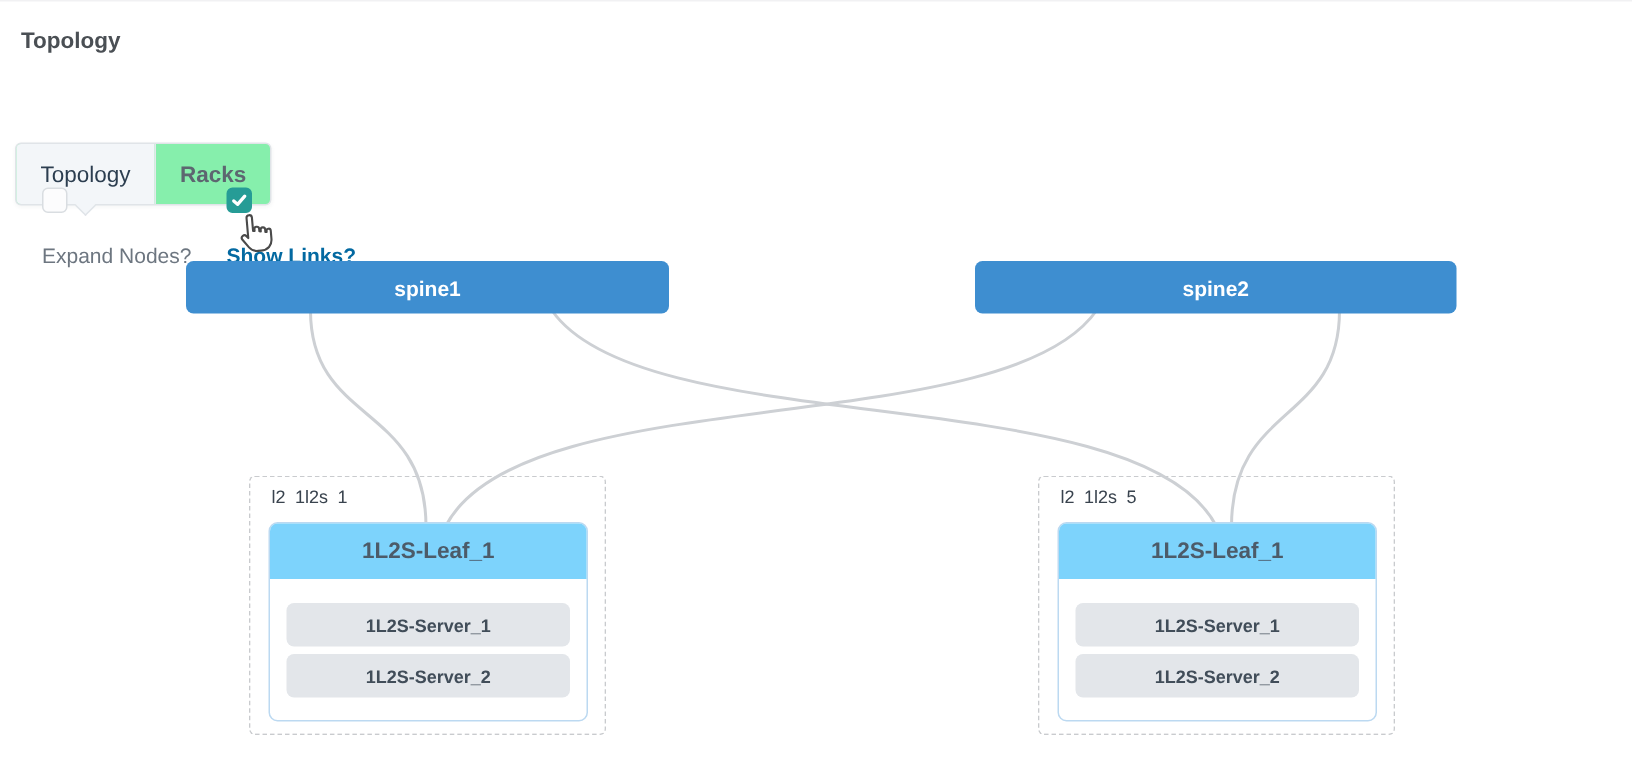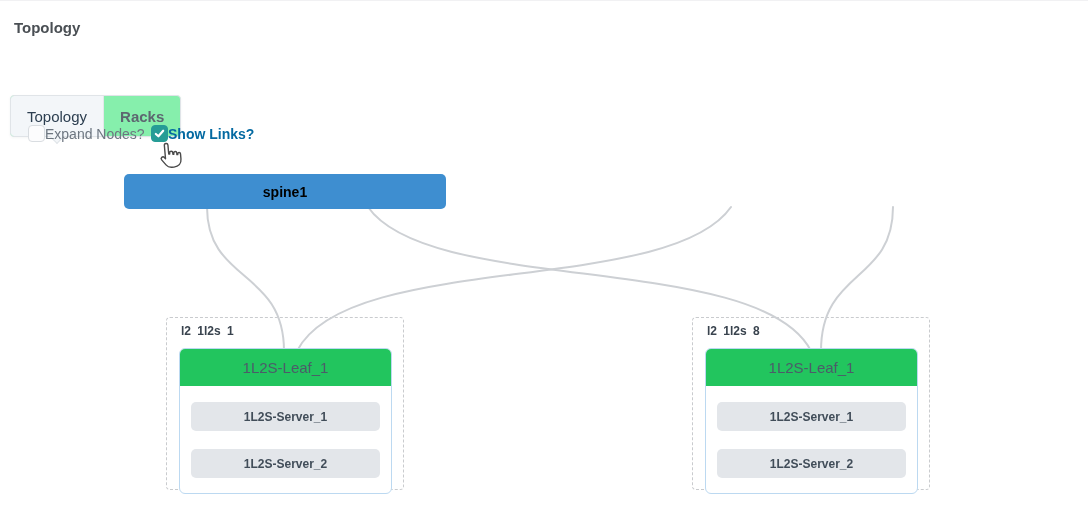--- a/index.html
+++ b/index.html
@@ -13,50 +13,50 @@
   
   .tabs{position:absolute;left:10px;top:54px;height:40px;display:flex;background:#86efac;
     border:1px solid #e0e4e8;border-radius:4px;box-shadow:0 1px 3px rgba(40,50,60,.05);margin-top:40px;}
   .tab{display:flex;align-items:center;padding:0 16px;font-size:15px;color:#5d6670;cursor:pointer;position:relative;white-space:nowrap;}
   .tab + .tab{border-left:1px solid #e4e7eb;font-weight:bold;}
   .tab.active{background:#f3f6f9;color:#2c3e50;border-radius:3px 0 0 3px;}
   .tab.active::after{content:"";position:absolute;left:50%;bottom:-6px;width:9px;height:9px;margin-left:-5px;
     background:#f3f6f9;border-right:1px solid #e0e4e8;border-bottom:1px solid #e0e4e8;transform:rotate(45deg);}
 
   
-  .ctrl{position:absolute;display:flex;align-items:center;gap:0;top:124px;cursor:pointer;}
+  .ctrl{position:absolute;display:flex;align-items:flex-start;gap:20px;top:124px;cursor:pointer;flex-direction:column;}
   .ctrl.expand{left:28px;}
   .ctrl.show{left:151px;}
   .cb{box-sizing:border-box;width:17px;height:17px;border:1px solid #d9dde1;border-radius:4px;background:#fcfcfd;
     display:flex;align-items:center;justify-content:center;flex:0 0 auto;}
   .cb svg{display:none;width:11px;height:11px;}
   .cb.checked{background:#269c96;border-color:#269c96;}
   .cb.checked svg{display:block;}
   .cb-label{font-size:14px;color:#6d7680;}
   .ctrl.show .cb-label{color:#0369a1;font-weight:700;}
   .cursor-icon{position:absolute;left:156px;top:140px;width:27px;height:30px;transform:rotate(-5deg);z-index:5;}
 
   
   .links-svg{position:absolute;left:0;top:0;width:1088px;height:518px;z-index:1;pointer-events:none;}
   .links-svg path{fill:none;stroke:#cdd0d4;stroke-width:2;stroke-linecap:round;}
 
-  .spine{position:absolute;top:173px;height:35px;border-radius:5px;background:#3e8ed0;color:#000000;
+  .spine{position:absolute;top:173px;height:35px;border-radius:5px;background:#3e8ed0;color:#ffffff;
     font-size:14px;font-weight:700;display:flex;align-items:center;justify-content:center;z-index:2;}
   .spine.s1{left:124px;width:322px;}
   .spine.s2{left:650px;width:321px;}
 
   .rack{position:absolute;top:316px;width:238px;height:173px;border:1px dashed #c9cbce;border-radius:4px;box-sizing:border-box;}
   .rack.r1{left:166px;}
   .rack.r2{left:692px;}
-  .rack-label{position:absolute;left:14px;top:6px;font-size:12px;font-weight:700;color:#39434e;word-spacing:3px;}
+  .rack-label{position:absolute;left:14px;top:6px;font-size:12px;font-weight:400;color:#39434e;word-spacing:3px;}
 
   .leaf{position:absolute;left:12px;top:30px;width:211px;background:#fff;border:1px solid #bcd9f1;border-radius:6px;z-index:2;box-sizing:content-box;}
-  .leaf-header{height:37px;background:#22c55e;border-radius:5px 5px 0 0;display:flex;align-items:center;justify-content:center;
-    font-size:15px;font-weight:400;color:#4c5b69;}
-  .leaf-body{padding:16px 11px 15px;display:flex;flex-direction:column;gap:18px;}
+  .leaf-header{height:37px;background:#7dd3fc;border-radius:5px 5px 0 0;display:flex;align-items:center;justify-content:center;
+    font-size:15px;font-weight:700;color:#4c5b69;}
+  .leaf-body{padding:16px 11px 15px;display:flex;flex-direction:column;gap:5px;}
   .server{height:29px;border-radius:5px;background:#e3e6ea;display:flex;align-items:center;justify-content:center;
     font-size:12px;font-weight:700;color:#414d59;}
 </style>
 </head>
 <body>
 
 <div class="stage">
 
   <div class="page-title">Topology</div>
 
@@ -86,34 +86,35 @@
   </svg>
 
   <svg class="links-svg" viewBox="0 0 1088 518">
       <path d="M 207,206 C 207,282 284,268 284,350"></path>
       <path d="M 368,206 C 430,295 760,250 811,350"></path>
       <path d="M 731,206 C 669,295 348,250 297,350"></path>
       <path d="M 893,206 C 893,282 821,268 821,350"></path>
     </svg>
 
   <div class="spine s1">spine1</div>
+  <div class="spine s2">spine2</div>
 
   <div class="rack r1">
     <div class="rack-label">l2 1l2s 1</div>
     <div class="leaf">
       <div class="leaf-header">1L2S-Leaf_1</div>
       <div class="leaf-body">
         <div class="server">1L2S-Server_1</div>
         <div class="server">1L2S-Server_2</div>
       </div>
     </div>
   </div>
 
   <div class="rack r2">
-    <div class="rack-label">l2 1l2s 8</div>
+    <div class="rack-label">l2 1l2s 5</div>
     <div class="leaf">
       <div class="leaf-header">1L2S-Leaf_1</div>
       <div class="leaf-body">
         <div class="server">1L2S-Server_1</div>
         <div class="server">1L2S-Server_2</div>
       </div>
     </div>
   </div>
 
 </div>

